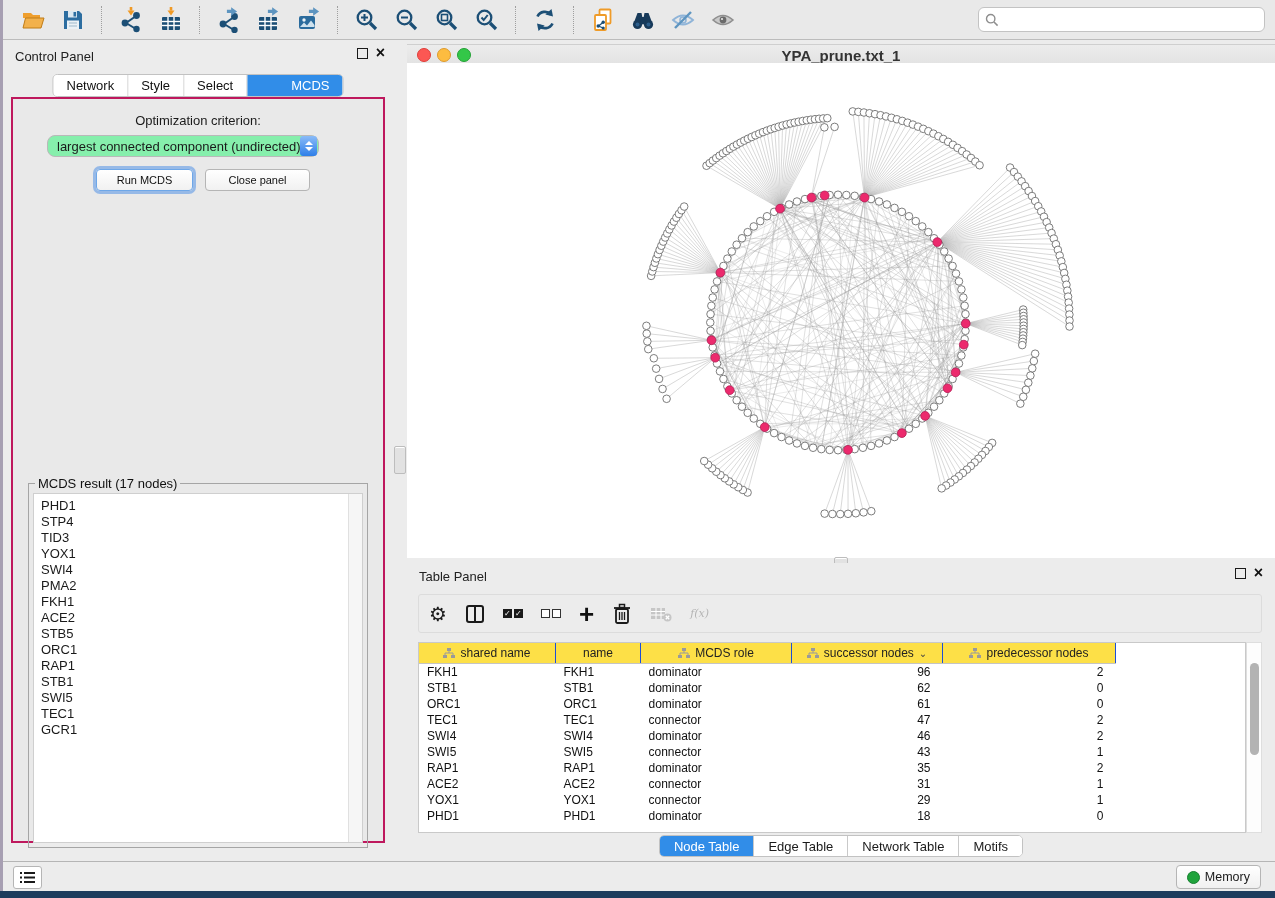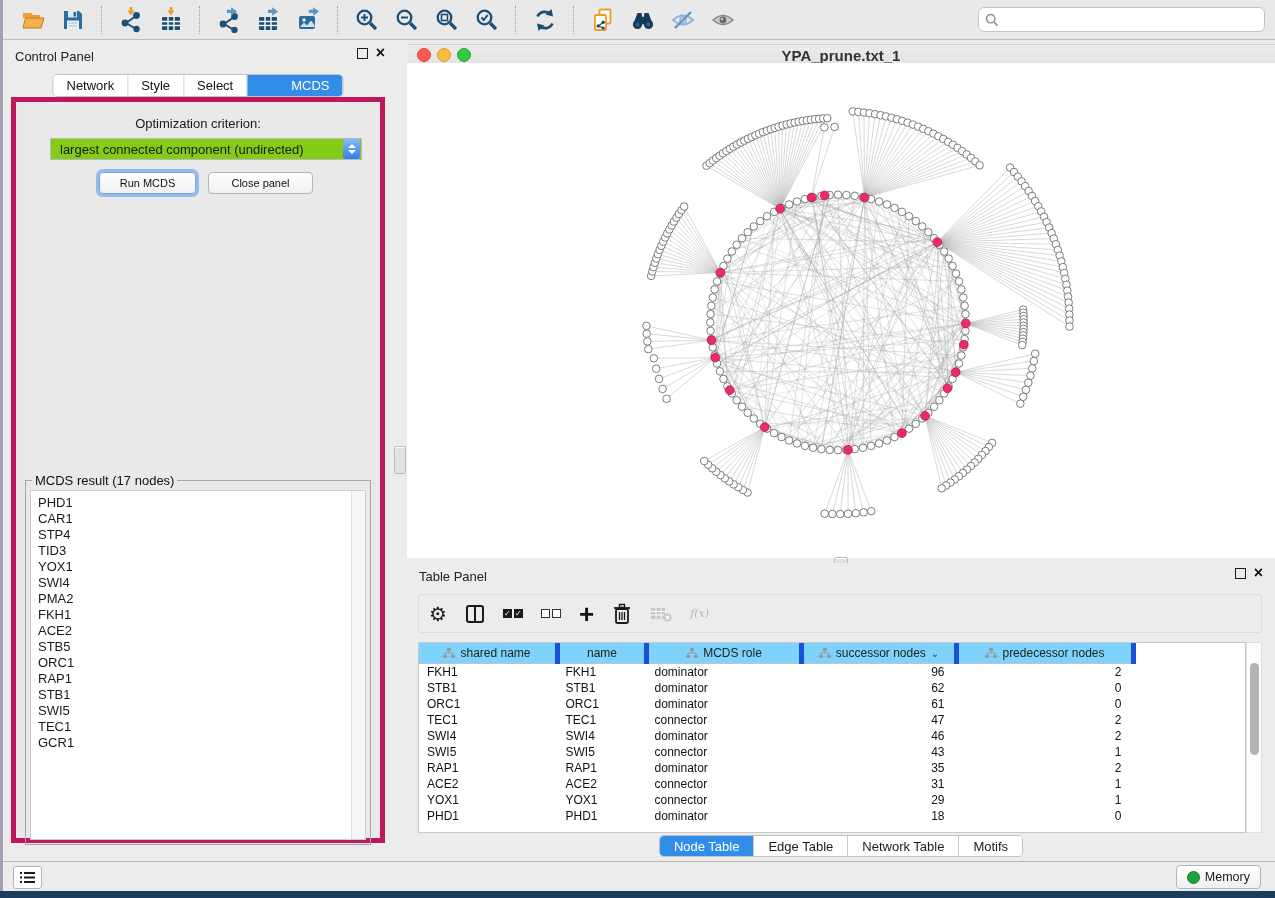--- a/index.html
+++ b/index.html
@@ -28,36 +28,36 @@
   .panel-icons{position:absolute;right:8px;top:6px;display:flex;align-items:center;gap:8px;}
   .float-icon{width:9px;height:9px;border:1.6px solid #1a1a1a;display:inline-block;}
   .close-icon{font-size:16px;font-weight:900;line-height:12px;color:#111;}
   .seg-tabs{position:absolute;top:33px;left:50%;transform:translateX(-50%);display:flex;height:21px;
             border:1px solid #c2c2c2;border-radius:5px;overflow:hidden;background:#fff;}
   .seg-tab{padding:0 13px;font-size:13px;display:flex;align-items:center;background:#fff;color:#111;
            border-right:1px solid #c9c9c9;cursor:default;}
   .seg-tab:last-child{border-right:none;padding-left:44px;}
   .seg-tab.active{background:#318de8;color:#fff;}
   #cp-content{position:absolute;left:8px;right:8px;top:56px;height:746px;background:#e9e9e9;
-              border:5px solid #be185d;box-sizing:border-box;padding-left:27px;}
+              border:2px solid #be185d;box-sizing:border-box;padding-left:27px;}
   #opt-label{position:absolute;top:14px;left:0;right:0;text-align:center;font-size:13px;}
-  .select{position:absolute;top:36px;left:34px;width:312px;height:22px;background:#84cc16;border:1px solid #b9b9b9;
-          border-radius:0;display:flex;align-items:center;box-sizing:border-box;}
+  .select{position:absolute;top:36px;left:34px;width:272px;height:22px;background:#86efac;border:1px solid #b9b9b9;
+          border-radius:8px;display:flex;align-items:center;box-sizing:border-box;}
   .select .sel-text{flex:1;font-size:13px;padding-left:9px;white-space:nowrap;overflow:hidden;}
   .select .stepper{width:17px;height:20px;margin-right:1px;border-radius:3px;
           background:linear-gradient(#8abbf8,#2f7fe8);display:flex;flex-direction:column;align-items:center;justify-content:center;gap:2px;}
   .stepper i{display:block;width:0;height:0;border-left:4px solid transparent;border-right:4px solid transparent;}
   .stepper .up{border-bottom:4px solid #fff;}
   .stepper .down{border-top:4px solid #fff;}
   .btn{position:absolute;top:70px;height:22px;background:linear-gradient(#ffffff,#f1f1f1);border:1px solid #b5b5b5;
        border-radius:4px;font-size:11px;font-family:inherit;color:#111;}
   #run-btn{left:83px;width:97px;border-color:#6ea7e8;box-shadow:0 0 0 3px rgba(82,145,230,.55);}
   #close-btn{left:192px;width:105px;}
   #mcds-fieldset{position:absolute;left:5px;right:5px;top:367px;height:372px;border:1px solid #a5a5a5;
-                 margin:4px;padding:0;box-sizing:border-box;}
+                 margin:10px;padding:0;box-sizing:border-box;}
   #mcds-fieldset legend{font-size:13px;margin-left:6px;padding:0 3px;color:#111;}
   #mcds-list-wrap{position:absolute;left:4px;right:4px;top:2px;bottom:4px;background:#fff;border:1px solid #cfcfcf;}
   #mcds-scroll{position:absolute;top:0;bottom:0;right:0;width:13px;background:#f6f6f6;border-left:1px solid #e0e0e0;}
   #mcds-list{position:absolute;left:0;top:4px;right:14px;bottom:0;overflow:hidden;}
   .mcds-item{font-size:13px;line-height:16px;padding-left:7px;}
 
   
   #v-splitter{position:absolute;left:390px;width:14px;top:0;bottom:0;background:#ececec;border-right:1px solid #9b9b9b;}
   .v-handle{position:absolute;left:1px;top:405px;width:10px;height:26px;background:#e2e2e2;
             border:1px solid #bdbdbd;border-radius:2px;box-shadow:inset 0 1px 0 #fff;}
@@ -83,21 +83,21 @@
   .tp-icon{display:flex;align-items:center;justify-content:center;height:26px;}
   .gear-glyph{font-size:20px;line-height:20px;color:#1a1a1a;font-family:"DejaVu Sans",sans-serif;}
   .chk{width:9px;height:9px;display:inline-block;box-sizing:border-box;}
   .chk.on{background:#1a1a1a;color:#fff;font-size:8px;line-height:9px;text-align:center;font-weight:700;}
   .chk.off{border:1.5px solid #333;background:#fff;}
   .plus-glyph{font-size:26px;font-weight:900;color:#111;line-height:20px;}
   .fx{font-family:"DejaVu Serif",serif;font-style:italic;font-size:11px;color:#b4b4b4;}
   #node-table-wrap{position:absolute;left:11px;top:79px;width:828px;height:191px;background:#fff;
                    border:1px solid #c9c9c9;box-sizing:border-box;overflow:hidden;}
   table.tbl{border-collapse:collapse;table-layout:fixed;width:682px;font-size:12px;}
-  table.tbl th{height:18px;background:#7dd3fc;border-right:5px solid #1d4ed8;border-bottom:1px solid #c4c4c4;
+  table.tbl th{height:18px;background:#fde047;border-right:1px solid #1d4ed8;border-bottom:1px solid #c4c4c4;
                font-weight:400;font-size:12px;color:#222;position:relative;}
   table.tbl th .hwrap{display:flex;align-items:center;justify-content:center;gap:5px;}
   table.tbl td{height:16px;padding:0 2px 0 8px;white-space:nowrap;overflow:hidden;color:#111;}
   table.tbl td.num{text-align:right;padding-right:12px;}
   th:nth-child(1){width:134px;} th:nth-child(2){width:82px;} th:nth-child(3){width:148px;}
   th:nth-child(4){width:148px;} th:nth-child(5){width:170px;border-right:none;}
   .col-icon{width:12px;height:11px;flex:0 0 auto;}
   .sort-ind{font-size:10px;color:#444;}
   #tbl-scrollbar{position:absolute;right:13px;top:79px;width:16px;height:191px;background:#fdfdfd;border:1px solid #dedede;box-sizing:border-box;}
   #tbl-thumb{position:absolute;left:2.5px;top:20px;width:9px;height:92px;background:#b3b3b3;border-radius:5px;}
@@ -319,21 +319,20 @@
               <i class="down"></i>
             </span>
         </div>
         <button class="btn" id="run-btn">Run MCDS</button>
         <button class="btn" id="close-btn">Close panel</button>
         <fieldset id="mcds-fieldset">
           <legend>MCDS result (17 nodes)</legend>
           <div id="mcds-list-wrap">
             <div id="mcds-list">
                 <div class="mcds-item">PHD1</div>
-                <div class="mcds-item">CAR1</div>
                 <div class="mcds-item">STP4</div>
                 <div class="mcds-item">TID3</div>
                 <div class="mcds-item">YOX1</div>
                 <div class="mcds-item">SWI4</div>
                 <div class="mcds-item">PMA2</div>
                 <div class="mcds-item">FKH1</div>
                 <div class="mcds-item">ACE2</div>
                 <div class="mcds-item">STB5</div>
                 <div class="mcds-item">ORC1</div>
                 <div class="mcds-item">RAP1</div>

